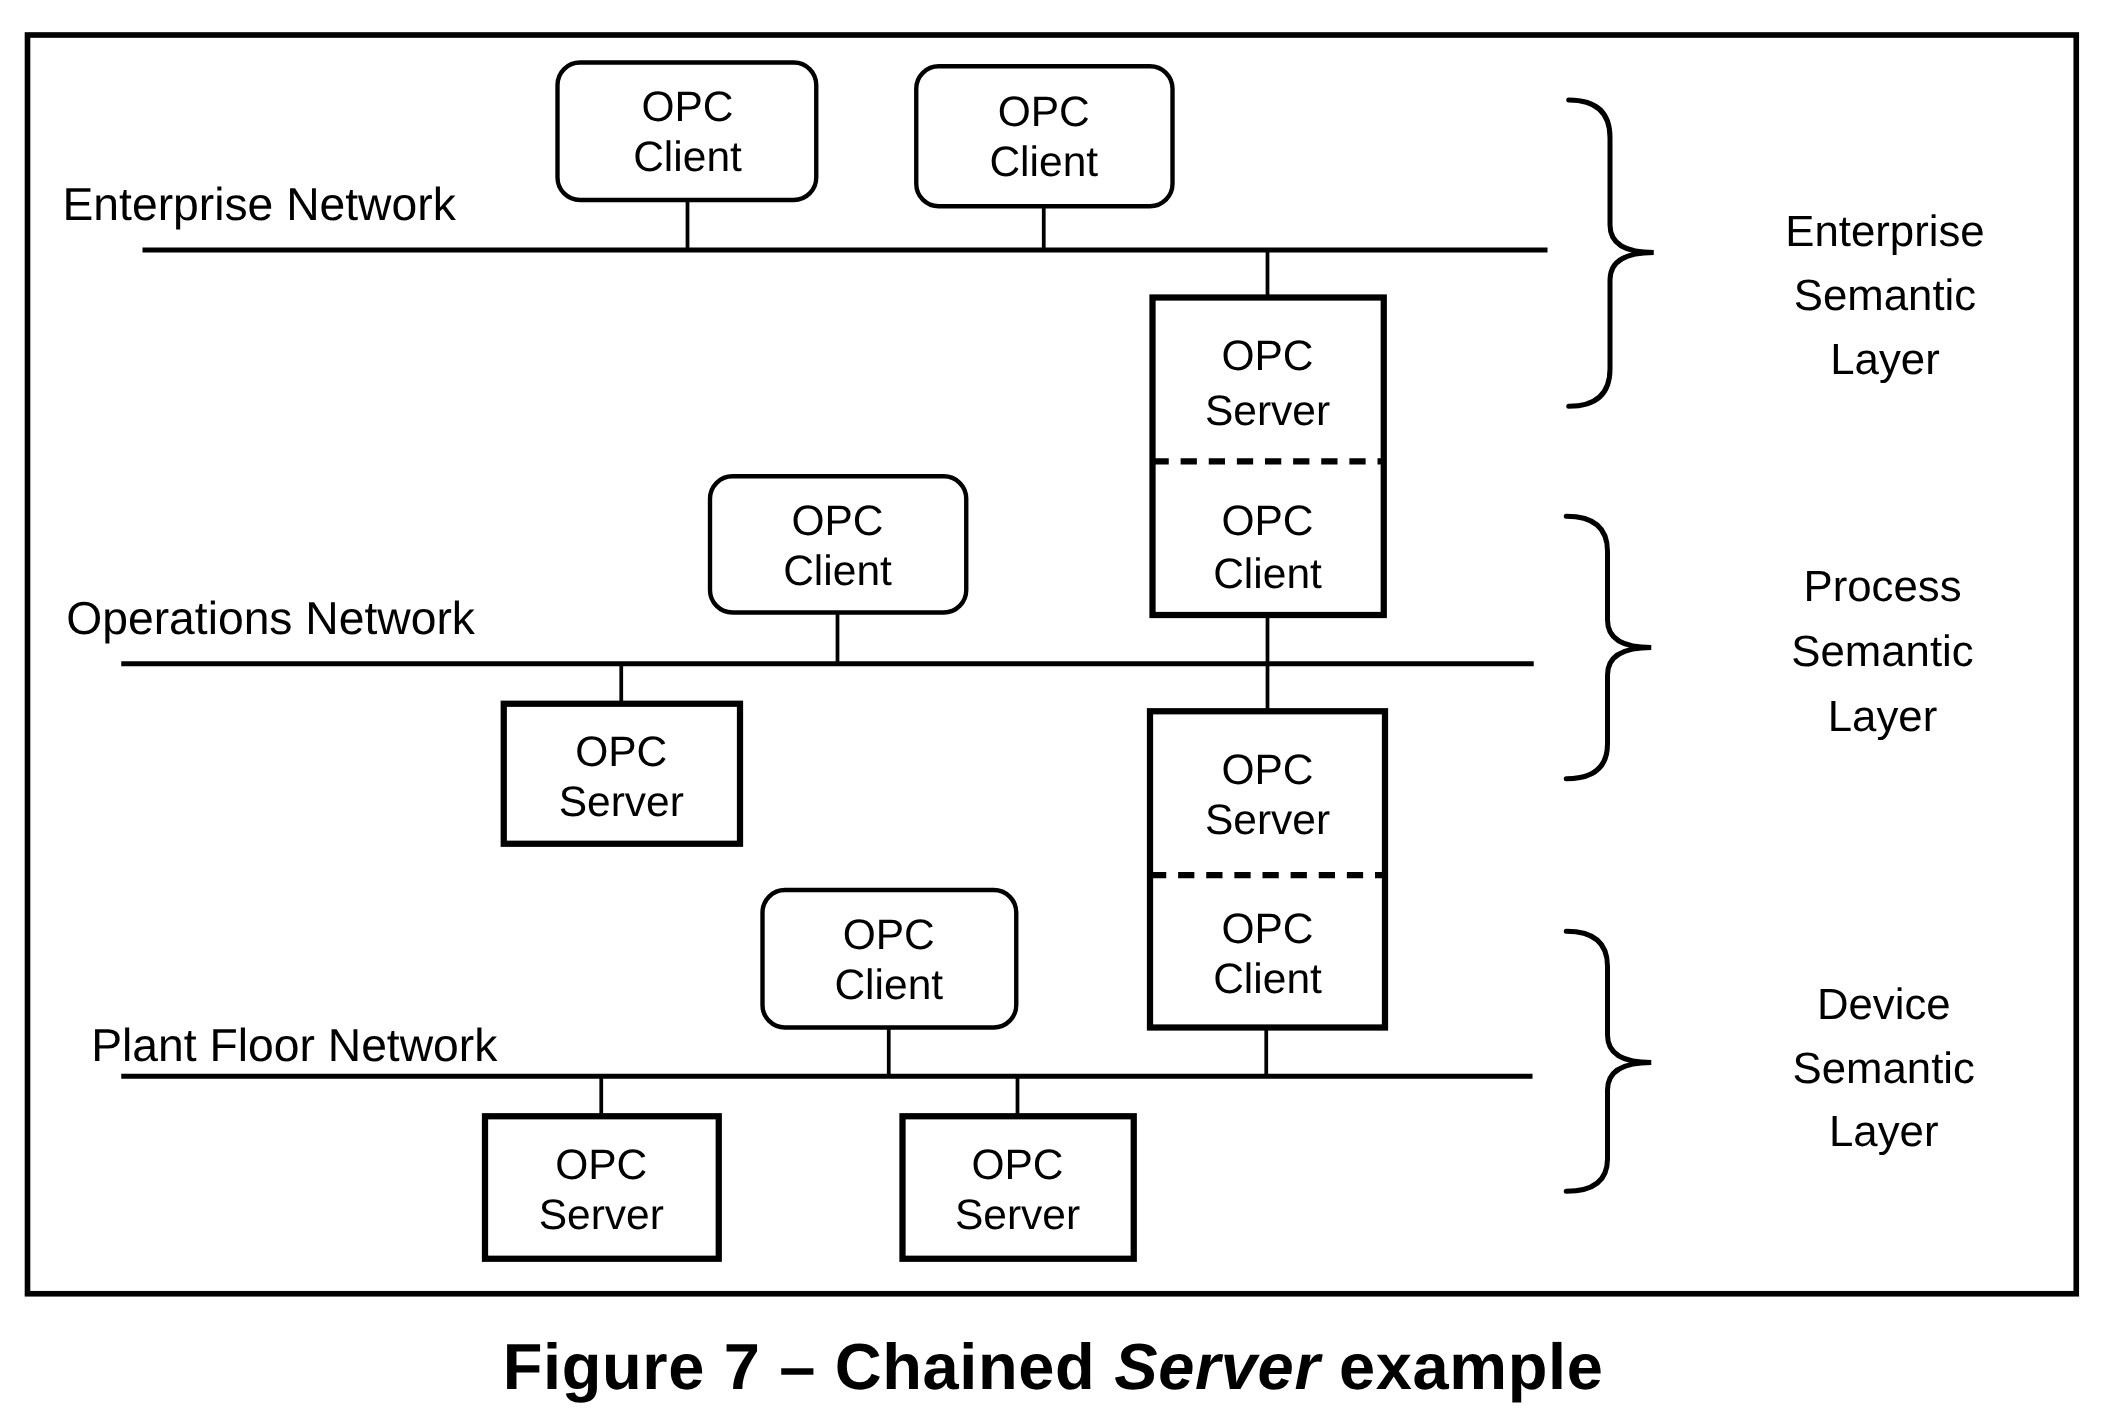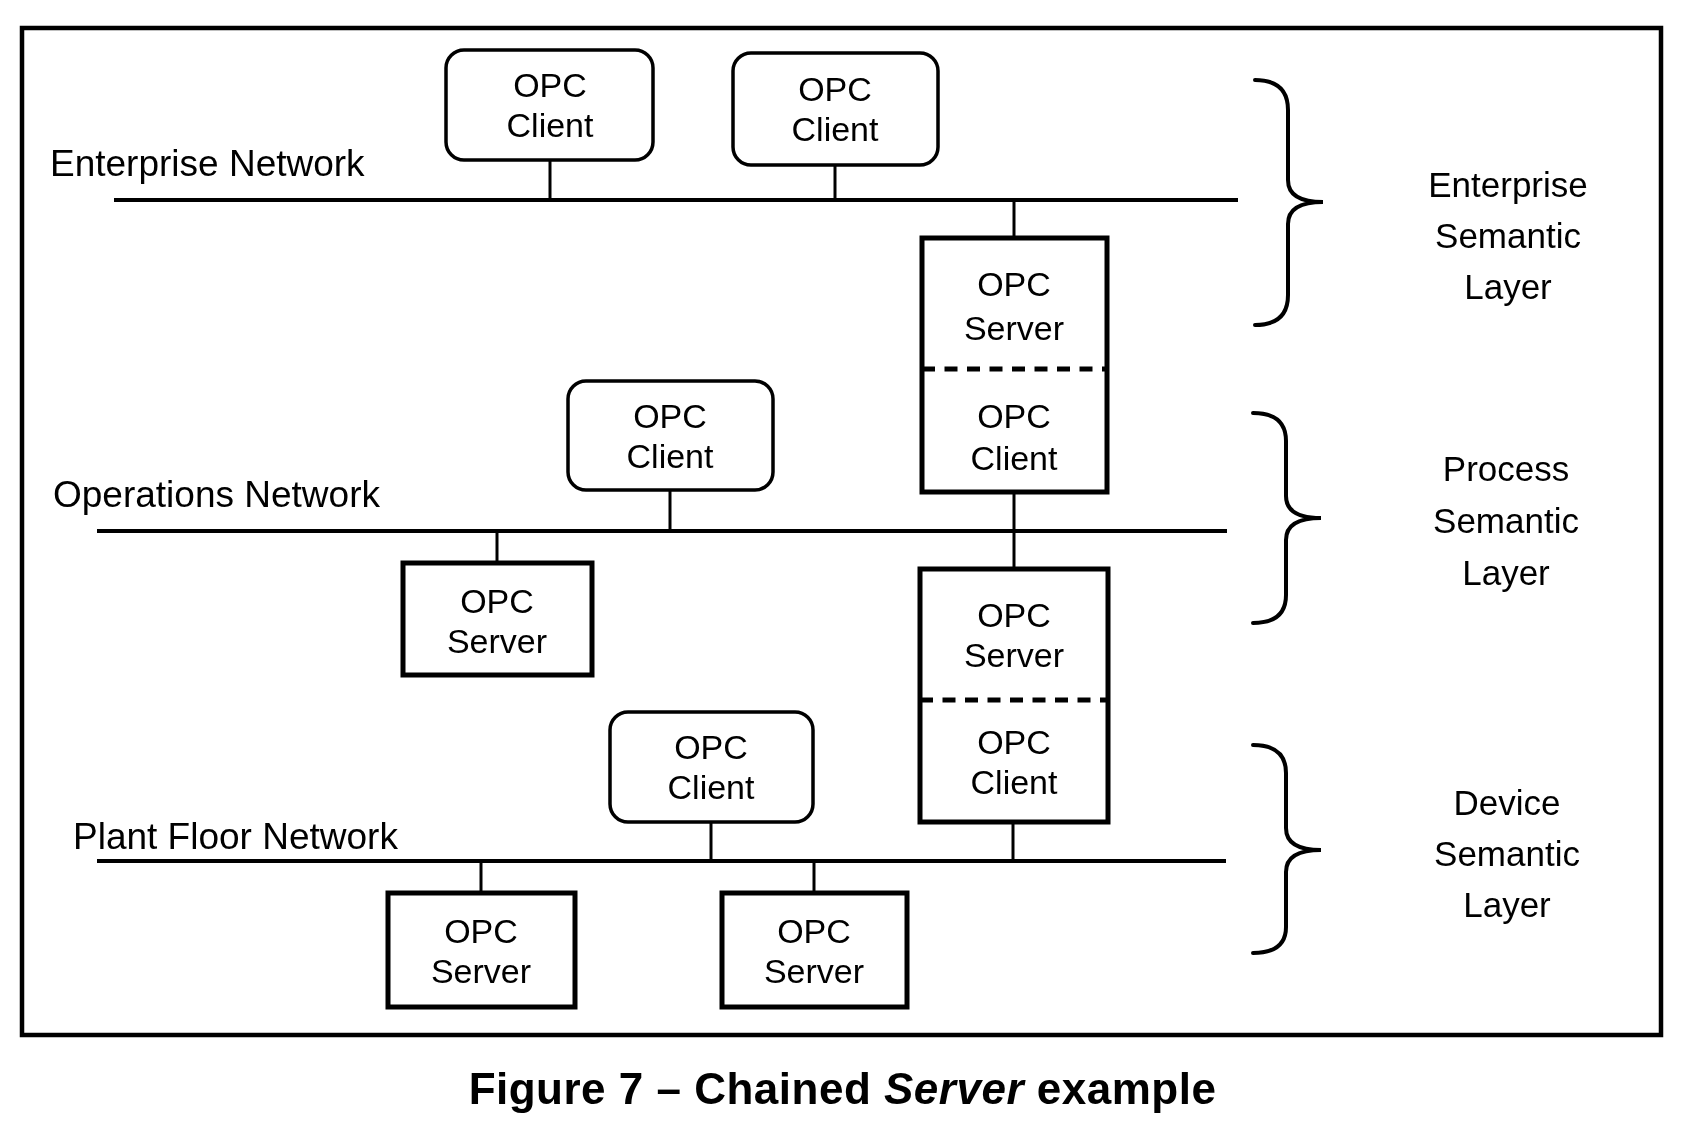--- a/index.html
+++ b/index.html
@@ -29,21 +29,21 @@
   .layer-label {
     font-size: 35px;
     text-anchor: middle;
   }
   .caption {
     position: absolute;
     left: 20px;
     top: 1064px;
     width: 1645px;
     text-align: center;
-    font-size: 44px;
+    font-size: 52px;
     font-weight: bold;
     color: #000000;
     letter-spacing: 0.5px;
   }
   .caption .italic {
     font-style: italic;
   }
 </style>
 </head>
 <body>

